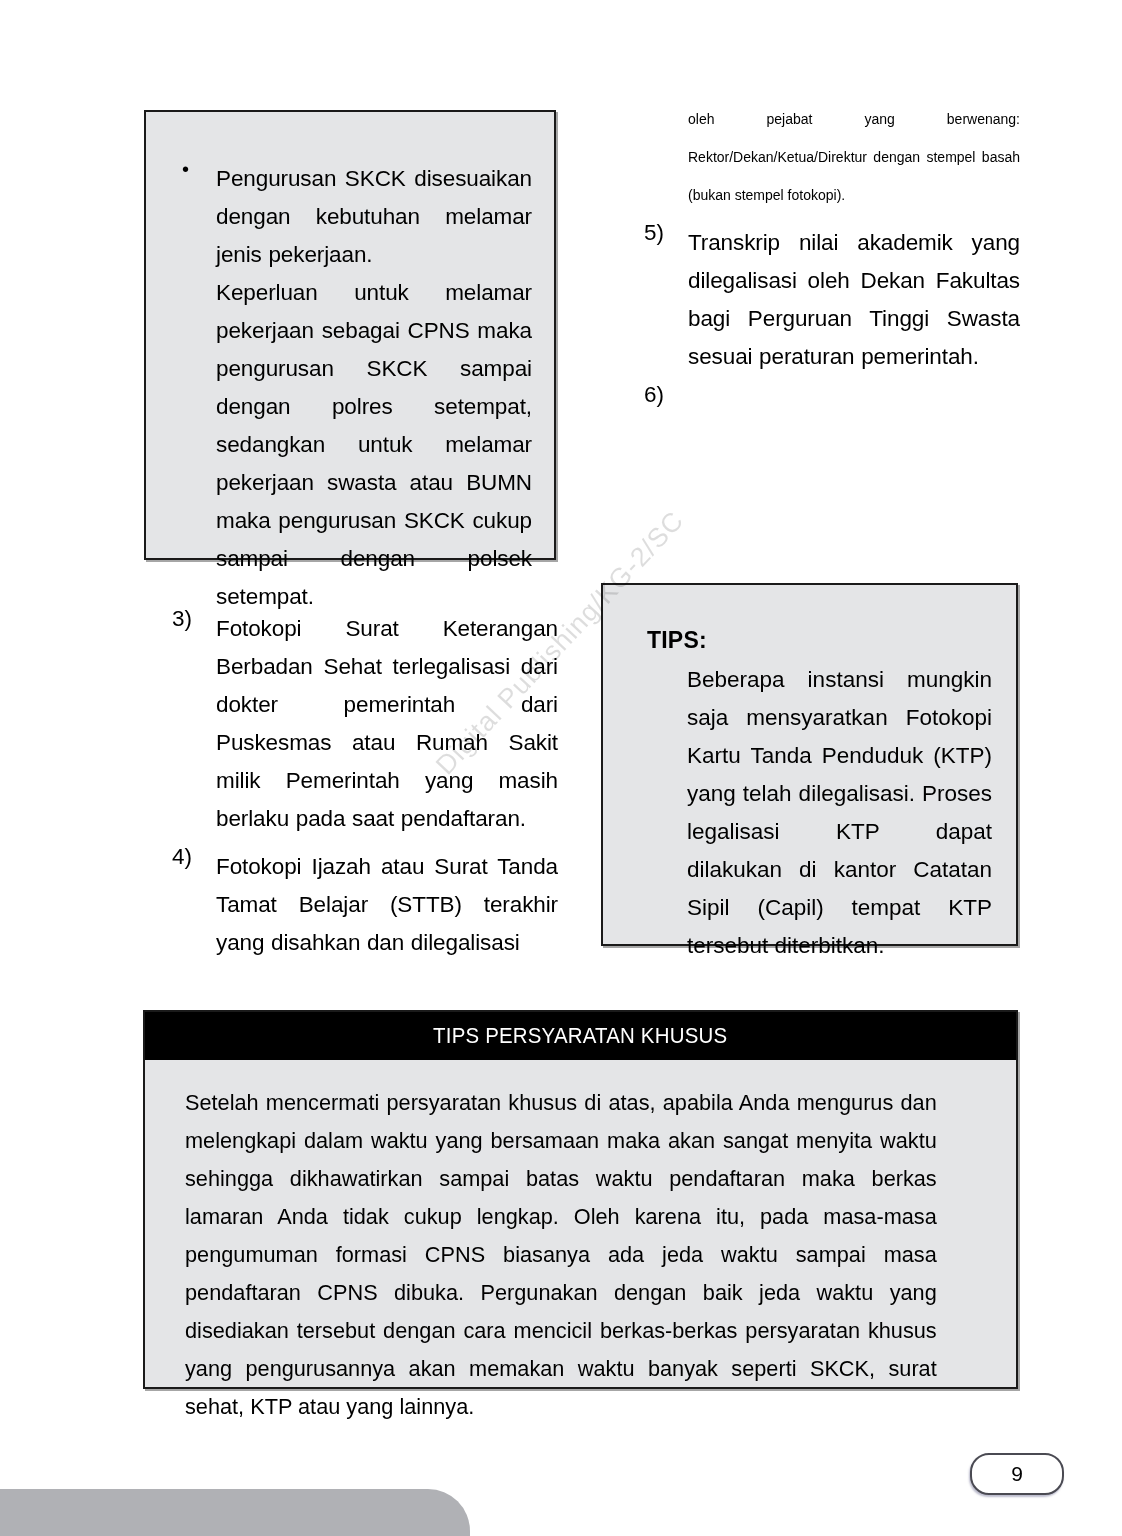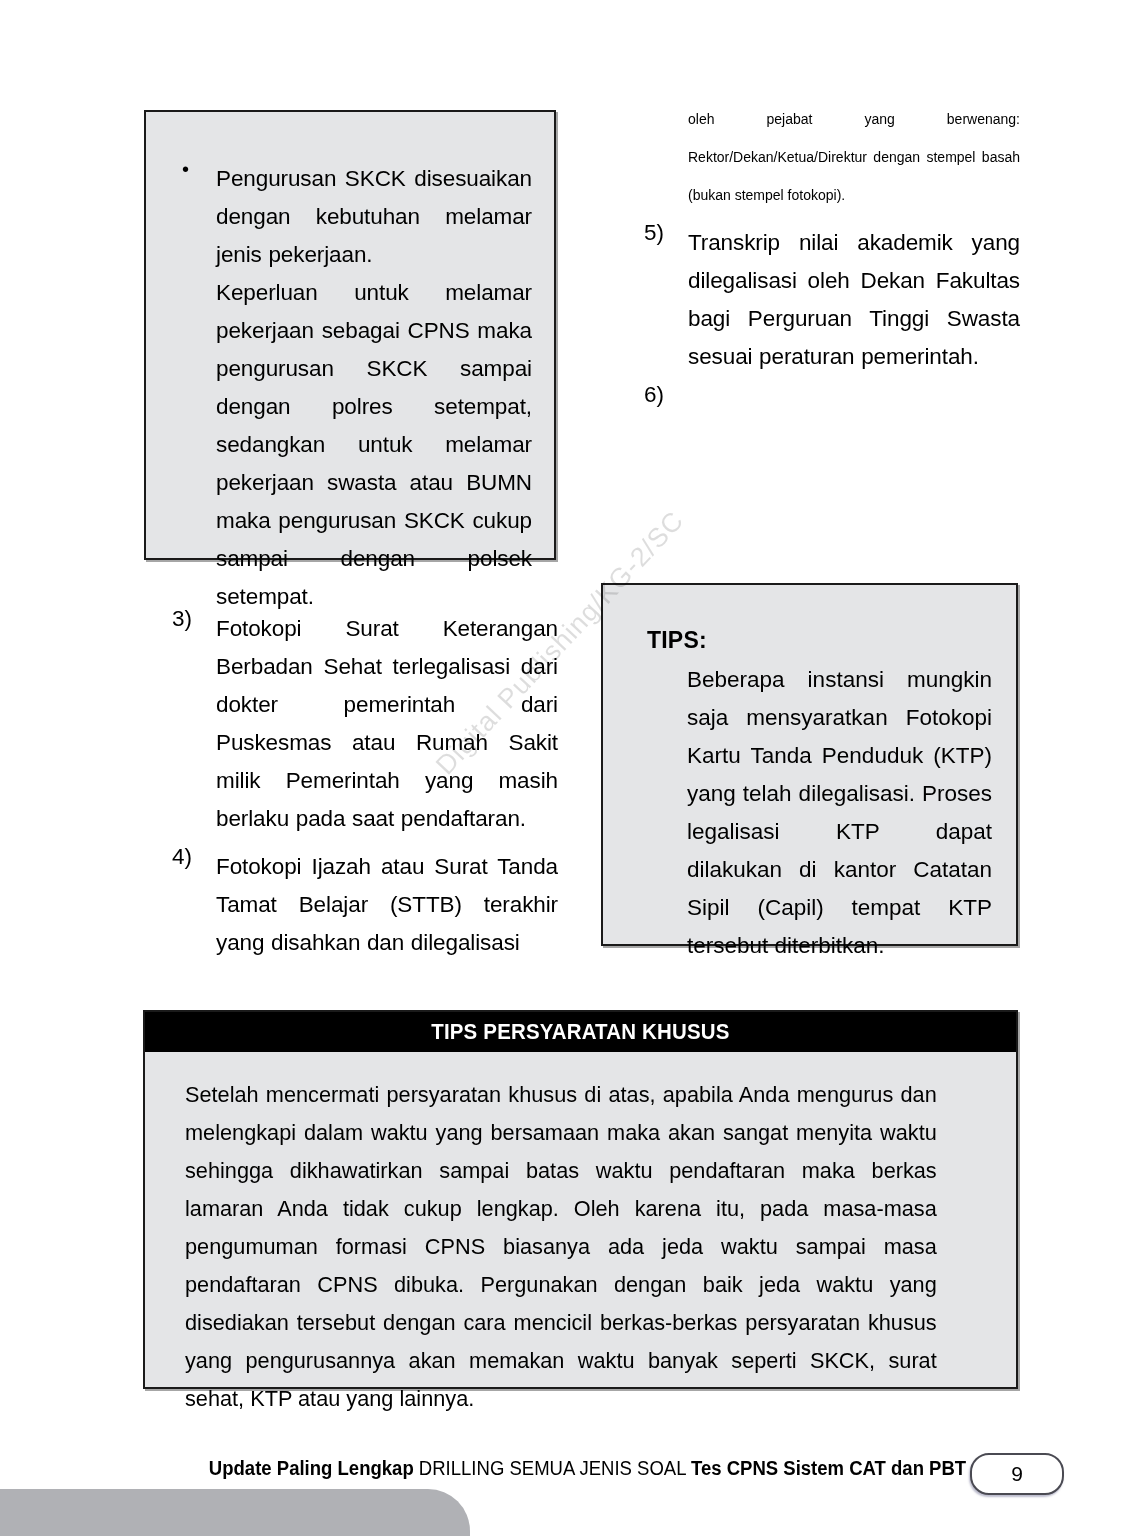--- a/index.html
+++ b/index.html
@@ -143,25 +143,25 @@
     width: 875px;
     height: 379px;
     border: 2px solid #1a1a1a;
     box-sizing: border-box;
     background: #e4e5e7;
     box-shadow: 2px 2px 0 rgba(0,0,0,0.35);
   }
   #box-bottom .banner {
     background: #000000;
     color: #ffffff;
-    height: 40px;
+    height: 48px;
     display: flex;
     align-items: center;
     justify-content: center;
-    font-weight: bold;
+    font-weight: normal;
     font-size: 22px;
     letter-spacing: 0.2px;
   }
   #box-bottom .banner-title {
     transform: scaleX(0.93);
     transform-origin: center;
   }
   #box-bottom .bottom-body {
     padding: 24px 52px 0 40px;
     font-size: 22.5px;
@@ -286,25 +286,20 @@
     <div class="banner">
       <span class="banner-title">TIPS PERSYARATAN KHUSUS</span>
     </div>
     <div class="bottom-body">
       <p>Setelah mencermati persyaratan khusus di atas, apabila Anda mengurus dan melengkapi dalam waktu yang bersamaan maka akan sangat menyita waktu sehingga dikhawatirkan sampai batas waktu pendaftaran maka berkas lamaran Anda tidak cukup lengkap. Oleh karena itu, pada masa-masa pengumuman formasi CPNS biasanya ada jeda waktu sampai masa pendaftaran CPNS dibuka. Pergunakan dengan baik jeda waktu yang disediakan tersebut dengan cara mencicil berkas-berkas persyaratan khusus yang pengurusannya akan memakan waktu banyak seperti SKCK, surat sehat, KTP atau yang lainnya.</p>
     </div>
   </div>
 
   <div id="watermark">Digital Publishing/KG-2/SC</div>
 
-  <div id="footer">
-    <div id="footer-text">
-      <span class="b">Update Paling Lengkap</span><span class="r"> DRILLING SEMUA JENIS SOAL </span><span class="b">Tes CPNS Sistem CAT dan PBT</span>
-    </div>
-  </div>
 
   <div id="page-badge">
     <span>9</span>
   </div>
 
   <div id="corner-shape"></div>
 
 </div>
 
 </body></html>

